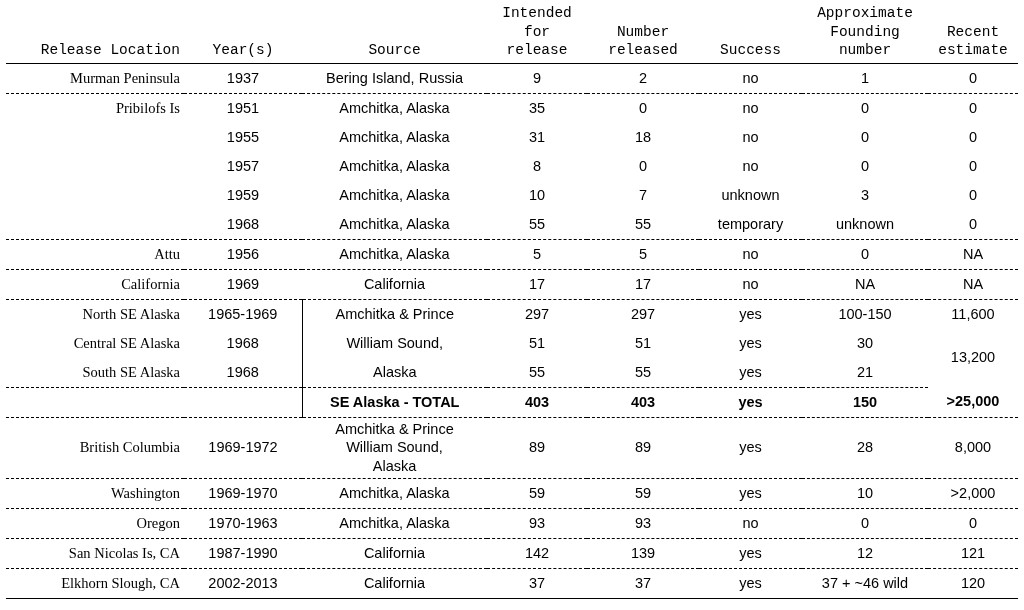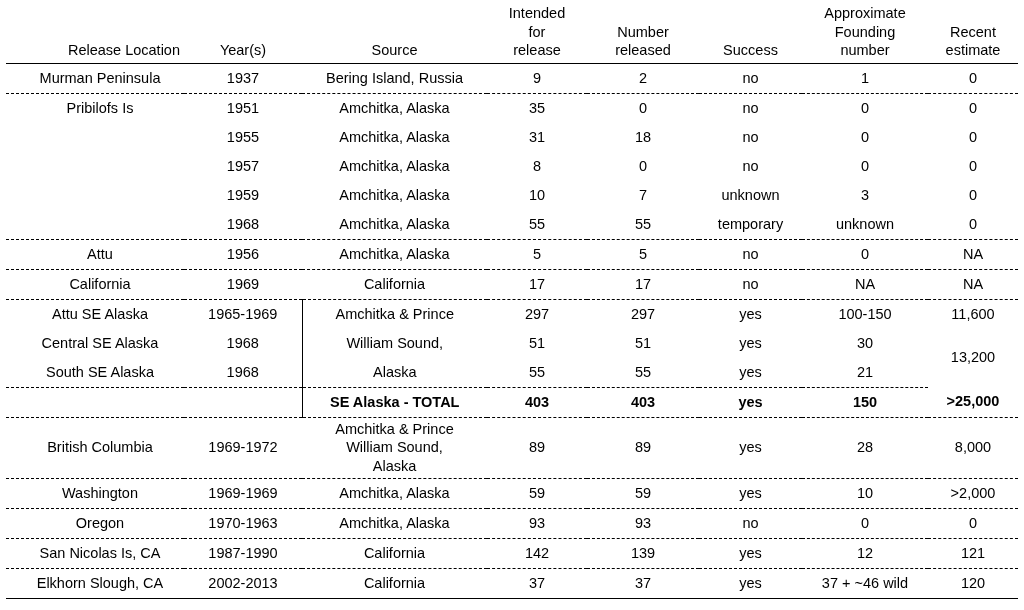--- a/index.html
+++ b/index.html
@@ -42,31 +42,33 @@
     padding: 0 4px 3px 4px;
     line-height: 1.28;
     text-align: center;
   }
   thead th.loc-head {
     text-align: right;
     padding-left: 14px;
   }
   thead tr.head-row th {
     border-bottom: 1.6px solid #000;
+    font-family: Liberation Mono, monospace;
   }
   tbody td {
     padding: 2px 4px;
     text-align: center;
     line-height: 1.3;
     height: 25px;
     vertical-align: middle;
   }
   tbody td.loc {
-    text-align: center;
+    text-align: right;
     padding-left: 14px;
+    font-family: Liberation Serif, serif;
   }
   
   tr.dashed-below > td {
     border-bottom: 1.4px dashed #000;
   }
   tr.solid-below > td {
     border-bottom: 1.6px solid #000;
   }
   tr.none-below > td {
     border-bottom: 0;
@@ -204,21 +206,21 @@
         <td>1969</td>
         <td>California</td>
         <td>17</td>
         <td>17</td>
         <td>no</td>
         <td>NA</td>
         <td>NA</td>
       </tr>
 
       <tr class="none-below">
-        <td class="loc">Attu SE Alaska</td>
+        <td class="loc">North SE Alaska</td>
         <td>1965-1969</td>
         <td class="vrule-left">Amchitka &amp; Prince</td>
         <td>297</td>
         <td>297</td>
         <td>yes</td>
         <td>100-150</td>
         <td>11,600</td>
       </tr>
 
       <tr class="none-below">
@@ -263,21 +265,21 @@
         </td>
         <td>89</td>
         <td>89</td>
         <td>yes</td>
         <td>28</td>
         <td>8,000</td>
       </tr>
 
       <tr class="dashed-below">
         <td class="loc">Washington</td>
-        <td>1969-1969</td>
+        <td>1969-1970</td>
         <td>Amchitka, Alaska</td>
         <td>59</td>
         <td>59</td>
         <td>yes</td>
         <td>10</td>
         <td>&gt;2,000</td>
       </tr>
 
       <tr class="dashed-below">
         <td class="loc">Oregon</td>

